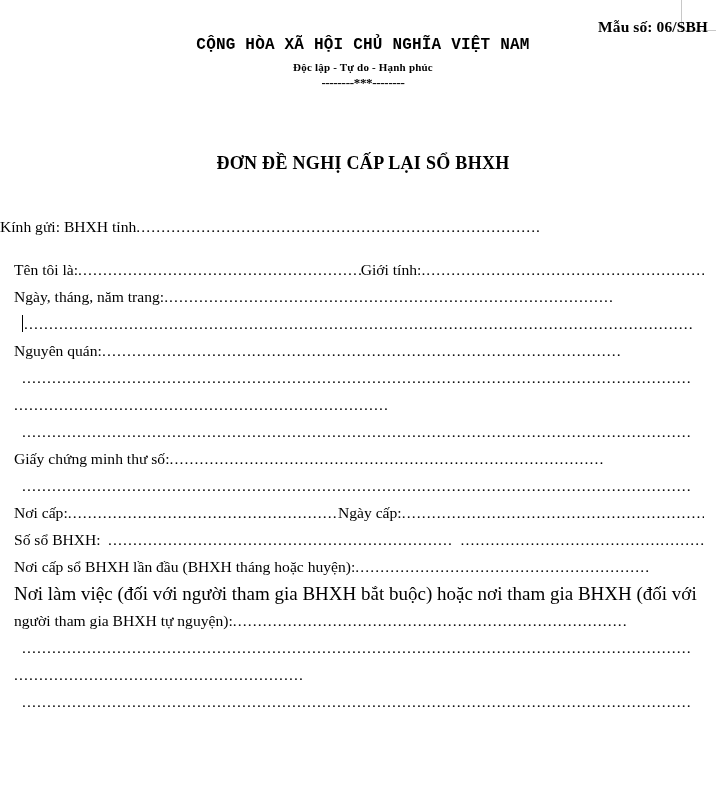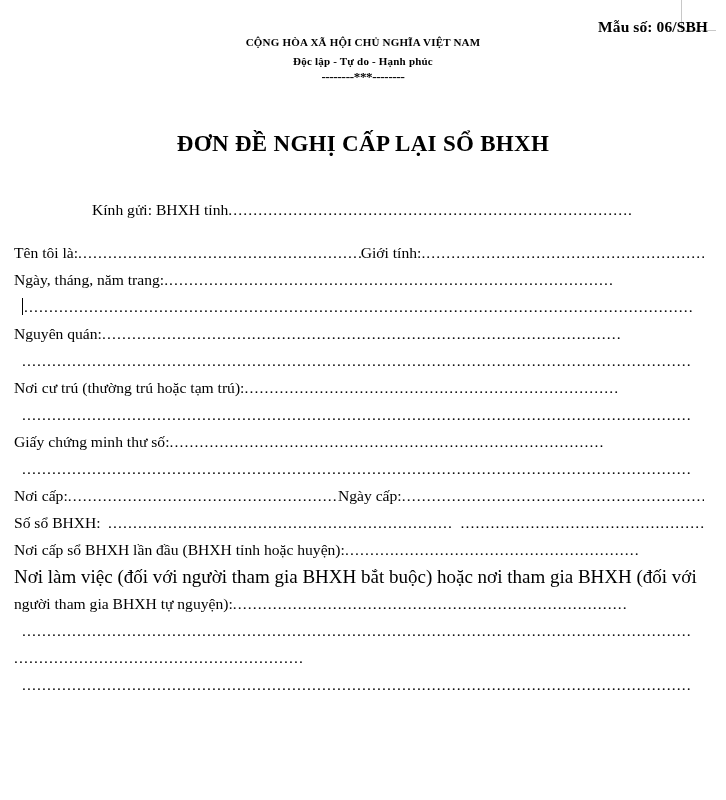--- a/index.html
+++ b/index.html
@@ -46,47 +46,47 @@
     letter-spacing: 0.1px;
     white-space: nowrap;
   }
 
   .national-header {
     text-align: center;
     padding-top: 36px;
   }
   .nh-line1 {
     font-weight: bold;
-    font-size: 11px;
+    font-size: 16px;
     letter-spacing: 0.2px;
+    font-family: Liberation Mono, monospace;
   }
   .nh-line2 {
     font-weight: bold;
     font-size: 11px;
     margin-top: 7px;
     letter-spacing: 0.2px;
   }
   .nh-rule {
     font-weight: bold;
     font-size: 13px;
     margin-top: 2px;
     letter-spacing: -0.3px;
   }
 
   .doc-title {
     text-align: center;
     font-weight: bold;
-    font-size: 23px;
-    margin-top: 46px;
+    font-size: 18px;
+    margin-top: 62px;
     letter-spacing: 0.3px;
   }
 
   .recipient {
     margin-top: 44px;
-    padding-left: 92px;
     padding-right: 26px;
     font-size: 15.6px;
     display: flex;
     align-items: baseline;
   }
 
   .body-block {
     margin-top: 20px;
     padding-left: 14px;
     padding-right: 22px;
@@ -190,21 +190,20 @@
     <div class="cont"><span class="caret"></span><span>......................................................................................................................................</span></div>
 
     <div class="line">
       <span class="lbl">Nguyên quán:</span>
       <span class="dots">........................................................................................................</span>
     </div>
 
     <div class="cont">......................................................................................................................................</div>
 
     <div class="line">
-      <span class="lbl">Nơi cư trú (thường trú hoặc tạm trú):</span>
       <span class="dots">...........................................................................</span>
     </div>
 
     <div class="cont">......................................................................................................................................</div>
 
     <div class="line">
       <span class="lbl">Giấy chứng minh thư số:</span>
       <span class="dots">.......................................................................................</span>
     </div>
 
@@ -219,21 +218,21 @@
 
     <div class="line">
       <span class="lbl">Số sổ BHXH:</span>
       <span class="gap"></span>
       <span class="dots fixed">.....................................................................</span>
       <span class="gap"></span>
       <span class="dots">...........................................................</span>
     </div>
 
     <div class="line">
-      <span class="lbl">Nơi cấp sổ BHXH lần đầu (BHXH tỉnh hoặc huyện):</span>
+      <span class="lbl">Nơi cấp sổ BHXH lần đầu (BHXH tháng hoặc huyện):</span>
       <span class="dots">...........................................................</span>
     </div>
 
     <div class="para wrapline">Nơi làm việc (đối với người tham gia BHXH bắt buộc) hoặc nơi tham gia BHXH (đối với</div>
 
     <div class="line">
       <span class="lbl">người tham gia BHXH tự nguyện):</span>
       <span class="dots">...............................................................................</span>
     </div>
 

